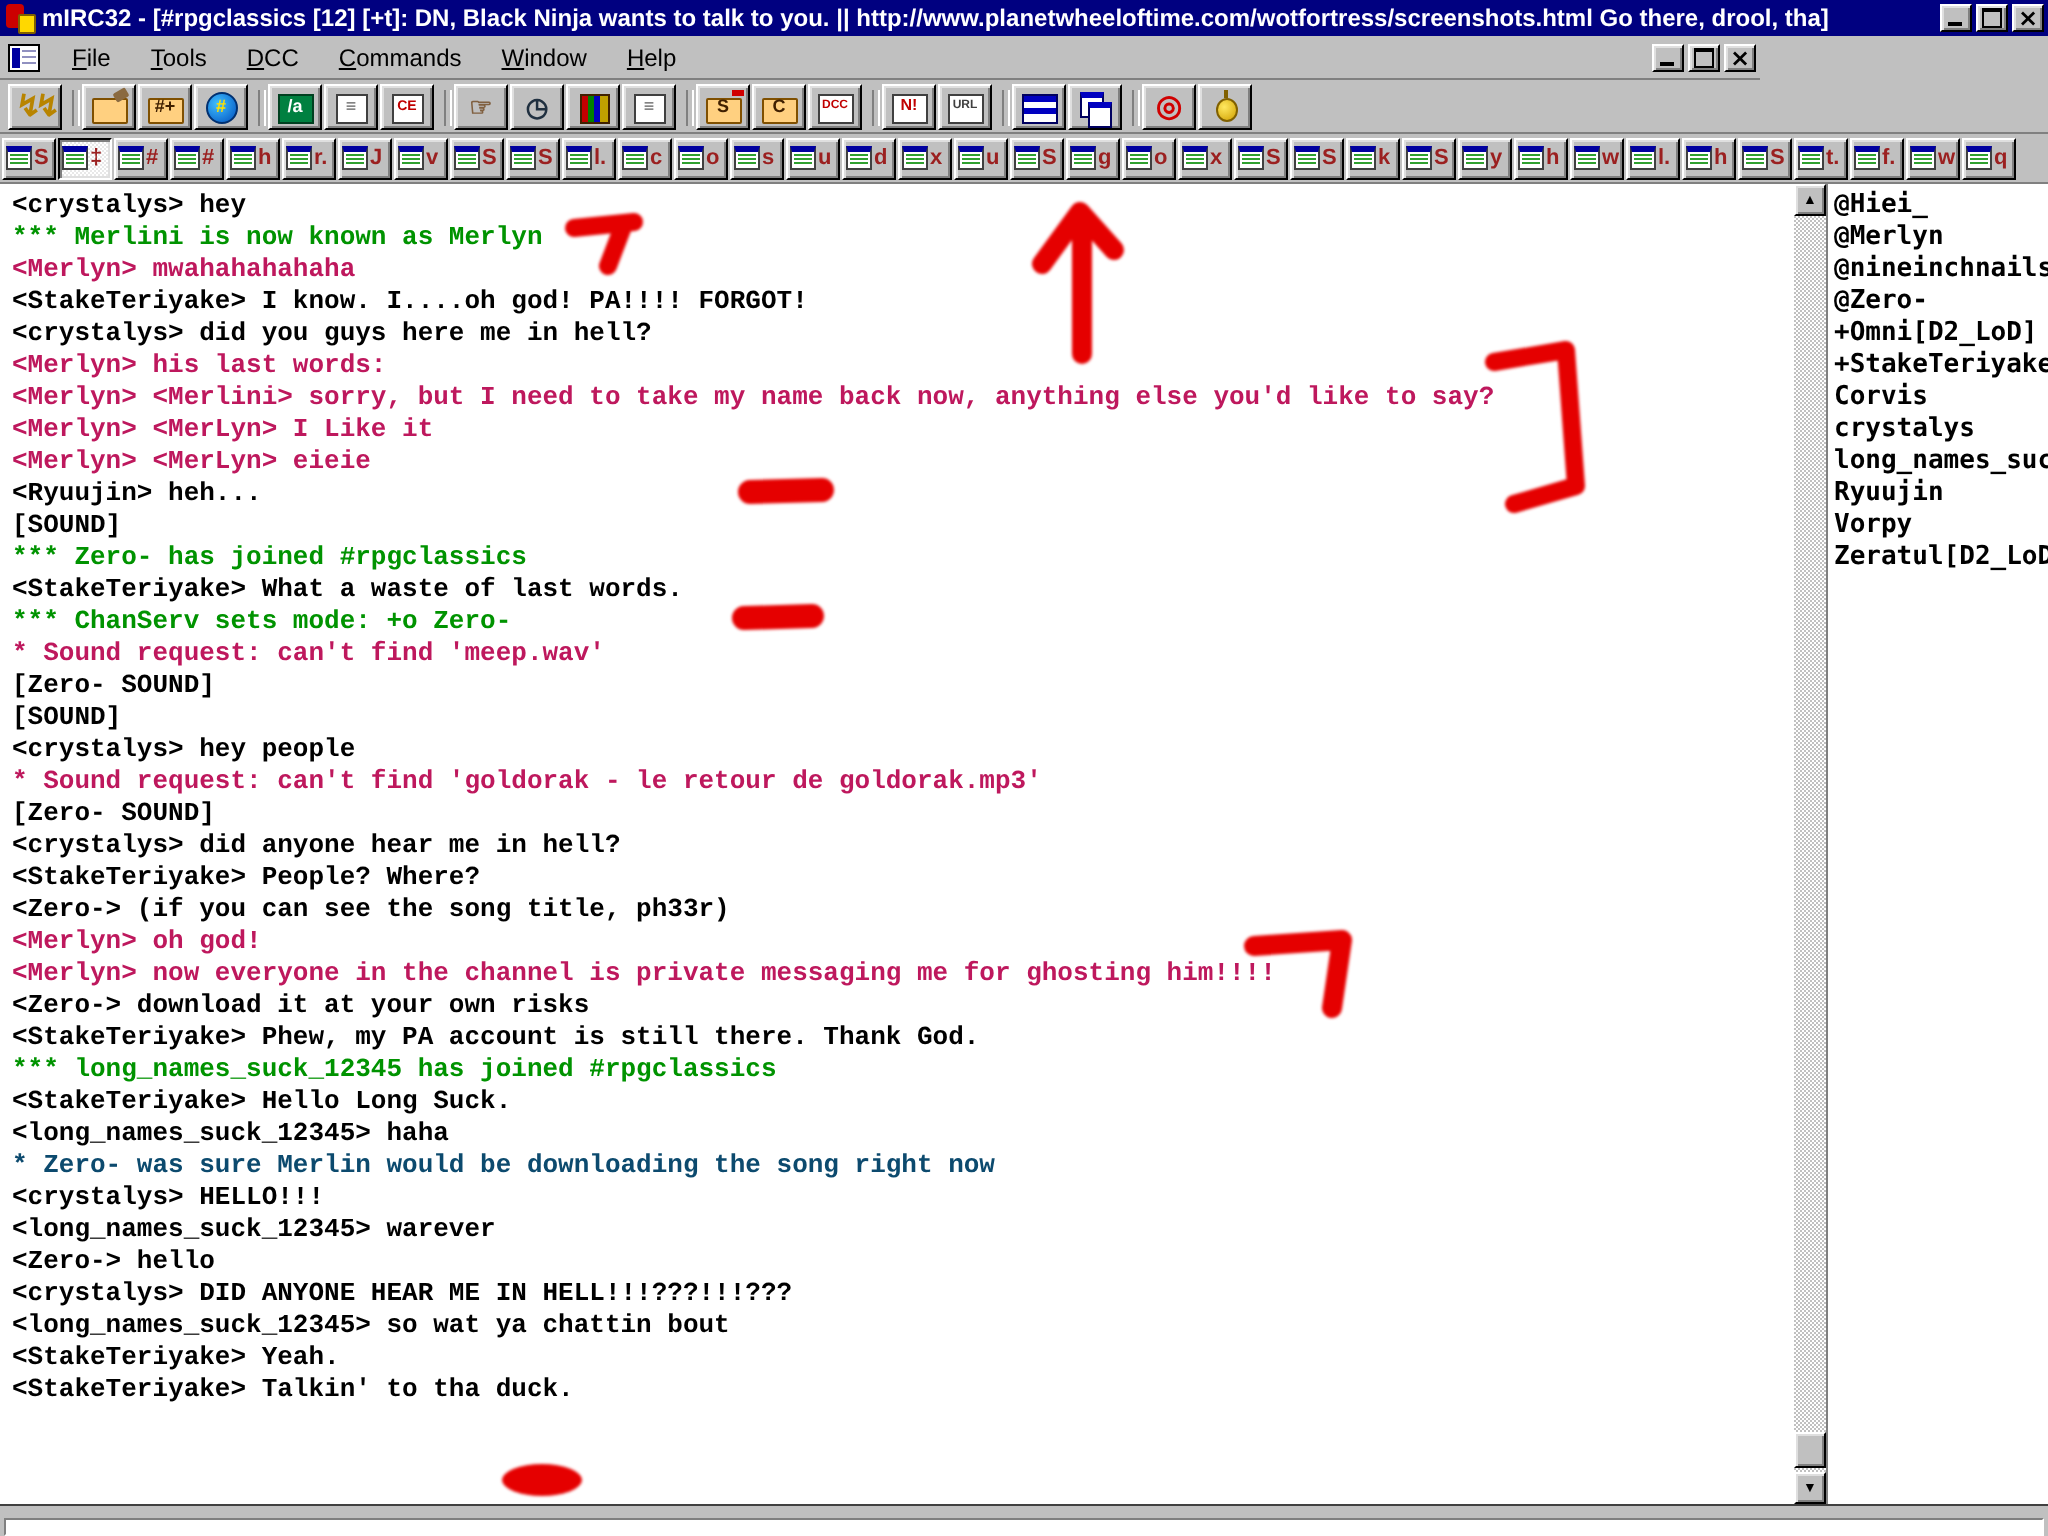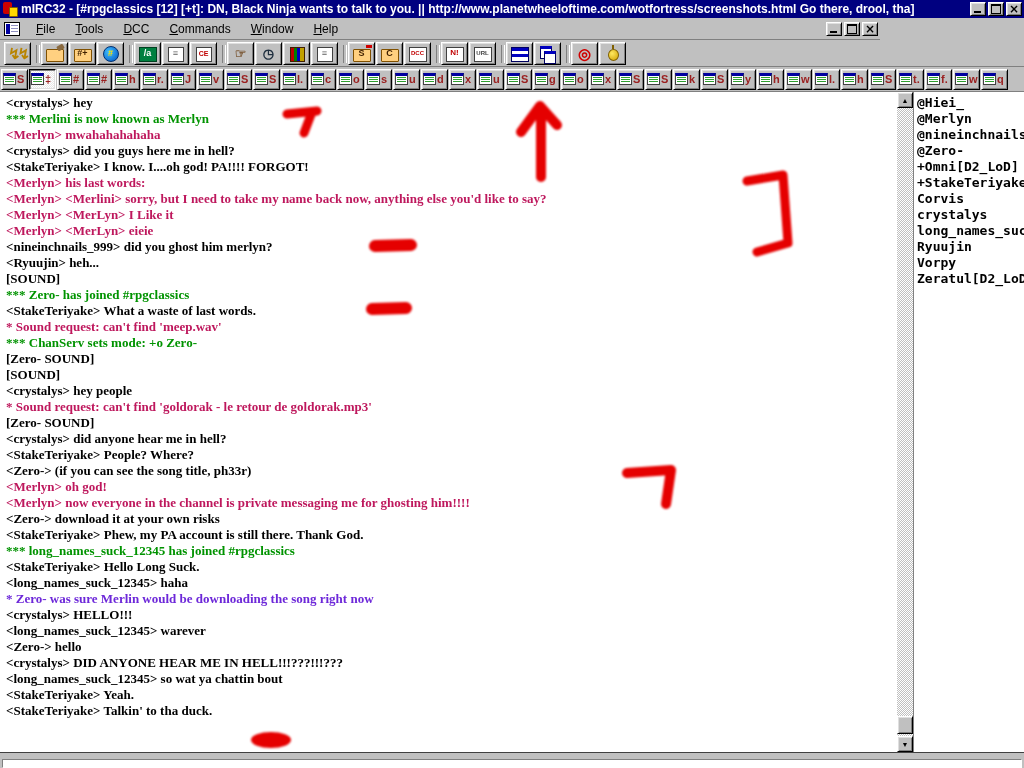--- a/index.html
+++ b/index.html
@@ -111,25 +111,25 @@
   .sw-ico { width:13px; height:12px; background:#fff; border:1px solid #404040; border-top:3px solid #0000a0;
             flex:0 0 auto; margin-right:1px; position:relative; }
   .sw-ico::after { content:""; position:absolute; left:1px; top:1px; width:9px; height:5px;
             background:repeating-linear-gradient(180deg,#30a030 0 1px,#fff 1px 2px); }
   .sw-label { font-size:11px; font-weight:bold; color:#9b2020; line-height:1; overflow:hidden; }
 
   
   .main { position:absolute; left:0; top:92px; width:1024px; height:661px; display:flex;
           border-bottom:1px solid #404040; background:#fff; }
   .chat { width:897px; height:100%; background:#fff; overflow:hidden; padding:3px 0 0 6px;
-          font-family:Liberation Serif, serif; font-size:13px; font-weight:bold; }
+          font-family:Liberation Mono, monospace; font-size:13px; font-weight:bold; }
   .chat-line { height:16px; line-height:16px; white-space:pre; color:#000; }
   .chat-line.c-navy   { color:#be185d; }
   .chat-line.c-green  { color:#009300; }
-  .chat-line.c-purple { color:#6d28d9; }
+  .chat-line.c-purple { color:#0c4a6e; }
   .chat-line.c-black  { color:#000000; }
 
   .scrollbar { width:16px; height:100%; position:relative; flex:0 0 auto;
       background:#c0c0c0;
       background-image:linear-gradient(45deg,#fff 25%,transparent 25%,transparent 75%,#fff 75%),
                        linear-gradient(45deg,#fff 25%,transparent 25%,transparent 75%,#fff 75%);
       background-size:2px 2px; background-position:0 0,1px 1px; }
   .sb-btn { position:absolute; left:0; width:16px; height:16px; display:flex; align-items:center;
             justify-content:center; font-size:7px; color:#000; }
   .sb-up { top:0; } .sb-down { bottom:0; }
@@ -497,45 +497,44 @@
 
   <div class="main">
     <div class="chat">
 
         <div class="chat-line c-black"><span>&lt;crystalys&gt; hey</span></div>
 
         <div class="chat-line c-green"><span>*** Merlini is now known as Merlyn</span></div>
 
         <div class="chat-line c-navy"><span>&lt;Merlyn&gt; mwahahahahaha</span></div>
 
+        <div class="chat-line c-black"><span>&lt;StakeTeriyake&gt; I know. I....oh god! PA!!!! FORGOT!</span></div>
+
         <div class="chat-line c-black"><span>&lt;crystalys&gt; did you guys here me in hell?</span></div>
 
-        <div class="chat-line c-black"><span>&lt;StakeTeriyake&gt; I know. I....oh god! PA!!!! FORGOT!</span></div>
-
         <div class="chat-line c-navy"><span>&lt;Merlyn&gt; his last words:</span></div>
 
         <div class="chat-line c-navy"><span>&lt;Merlyn&gt; &lt;Merlini&gt; sorry, but I need to take my name back now, anything else you'd like to say?</span></div>
 
         <div class="chat-line c-navy"><span>&lt;Merlyn&gt; &lt;MerLyn&gt; I Like it</span></div>
 
         <div class="chat-line c-navy"><span>&lt;Merlyn&gt; &lt;MerLyn&gt; eieie</span></div>
 
-        <div class="chat-line c-black"><span>&lt;nineinchnails_999&gt; did you ghost him merlyn?</span></div>
 
         <div class="chat-line c-black"><span>&lt;Ryuujin&gt; heh...</span></div>
 
         <div class="chat-line c-black"><span>[SOUND]</span></div>
 
         <div class="chat-line c-green"><span>*** Zero- has joined #rpgclassics</span></div>
 
         <div class="chat-line c-black"><span>&lt;StakeTeriyake&gt; What a waste of last words.</span></div>
 
+        <div class="chat-line c-green"><span>*** ChanServ sets mode: +o Zero-</span></div>
+
         <div class="chat-line c-navy"><span>* Sound request: can't find 'meep.wav'</span></div>
-
-        <div class="chat-line c-green"><span>*** ChanServ sets mode: +o Zero-</span></div>
 
         <div class="chat-line c-black"><span>[Zero- SOUND]</span></div>
 
         <div class="chat-line c-black"><span>[SOUND]</span></div>
 
         <div class="chat-line c-black"><span>&lt;crystalys&gt; hey people</span></div>
 
         <div class="chat-line c-navy"><span>* Sound request: can't find 'goldorak - le retour de goldorak.mp3'</span></div>
 
         <div class="chat-line c-black"><span>[Zero- SOUND]</span></div>

